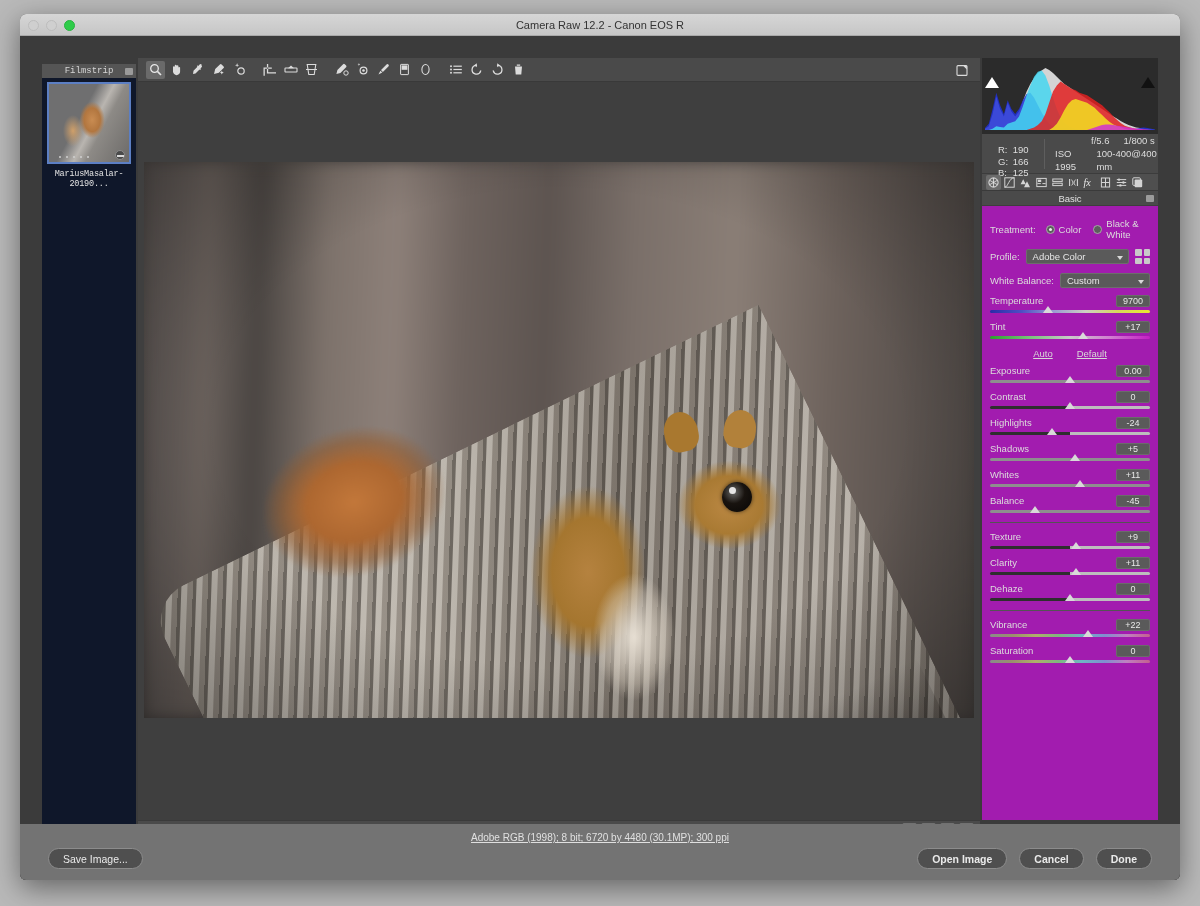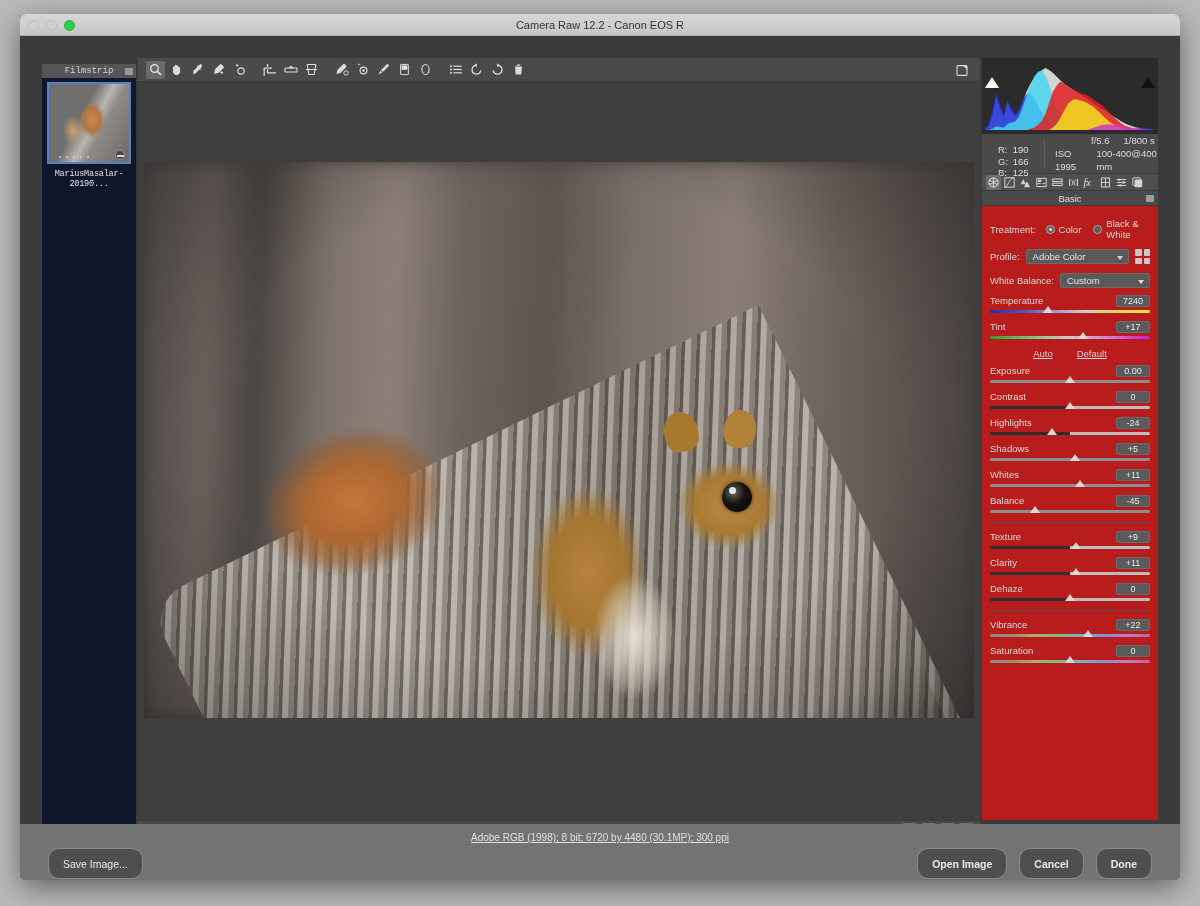--- a/index.html
+++ b/index.html
@@ -261,21 +261,21 @@
   .panel-title {
     height: 15px; background: #4a4a4a; display: flex; align-items: center;
     justify-content: center; font-size: 9.5px; color: #e0e0e0; position: relative;
     border-bottom: 1px solid #3e3e3e;
   }
   .panel-title .menu-btn {
     position: absolute; right: 4px; top: 4px; width: 8px; height: 7px;
     background: #9b9b9b; border-radius: 1px;
   }
 
-  .panel-body { padding: 6px 8px 0; background: #b91c1c; height: 614px; }
+  .panel-body { padding: 6px 8px 0; background: #a21caf; height: 614px; }
 
   .row { display: flex; align-items: center; font-size: 9.5px; color: #dcdcdc; }
   .row.treatment { margin: 6px 0 9px; }
   .radio {
     width: 9px; height: 9px; border-radius: 50%; border: 1px solid #a8a8a8;
     background: #5d5d5d; margin-right: 4px; position: relative; flex: none;
   }
   .radio.on:after {
     content:""; position:absolute; left:2px; top:2px; width:3px; height:3px;
     border-radius:50%; background:#f0f0f0;
@@ -334,21 +334,21 @@
   
   .footer {
     position: absolute; left: 0; right: 0; bottom: 0; height: 56px;
     background: #737373;
   }
   .workflow {
     position: absolute; left: 0; right: 0; top: 8px; text-align: center;
     font-size: 10px; color: #e0e0e0; text-decoration: underline;
   }
   .btn {
-    height: 31px; border-radius: 11px; border: 1px solid #8c8c8c;
+    height: 21px; border-radius: 11px; border: 1px solid #8c8c8c;
     background: #4f4f4f; color: #eaeaea; font-size: 10.5px;
     display: inline-flex; align-items: center; justify-content: center;
     padding: 0 14px;
   }
   .footer-left { position: absolute; left: 28px; top: 24px; }
   .footer-right { position: absolute; right: 28px; top: 24px; display: flex; gap: 12px; font-weight: bold; }
 </style>
 </head>
 <body>
 
@@ -707,21 +707,21 @@
           <span class="lab">White Balance:</span>
           <span class="select">
             <span>Custom</span>
           </span>
         </div>
 
         <div class="sl-group" id="wb-sliders">
             <div class="sl">
               <div class="sl-top">
                 <span class="sl-name">Temperature</span>
-                <span class="sl-val">7240</span>
+                <span class="sl-val">9700</span>
               </div>
               <div class="sl-track temp">
                 <span class="sl-thumb" style="left: 36%;"></span>
               </div>
             </div>
             <div class="sl">
               <div class="sl-top">
                 <span class="sl-name">Tint</span>
                 <span class="sl-val">+17</span>
               </div>

